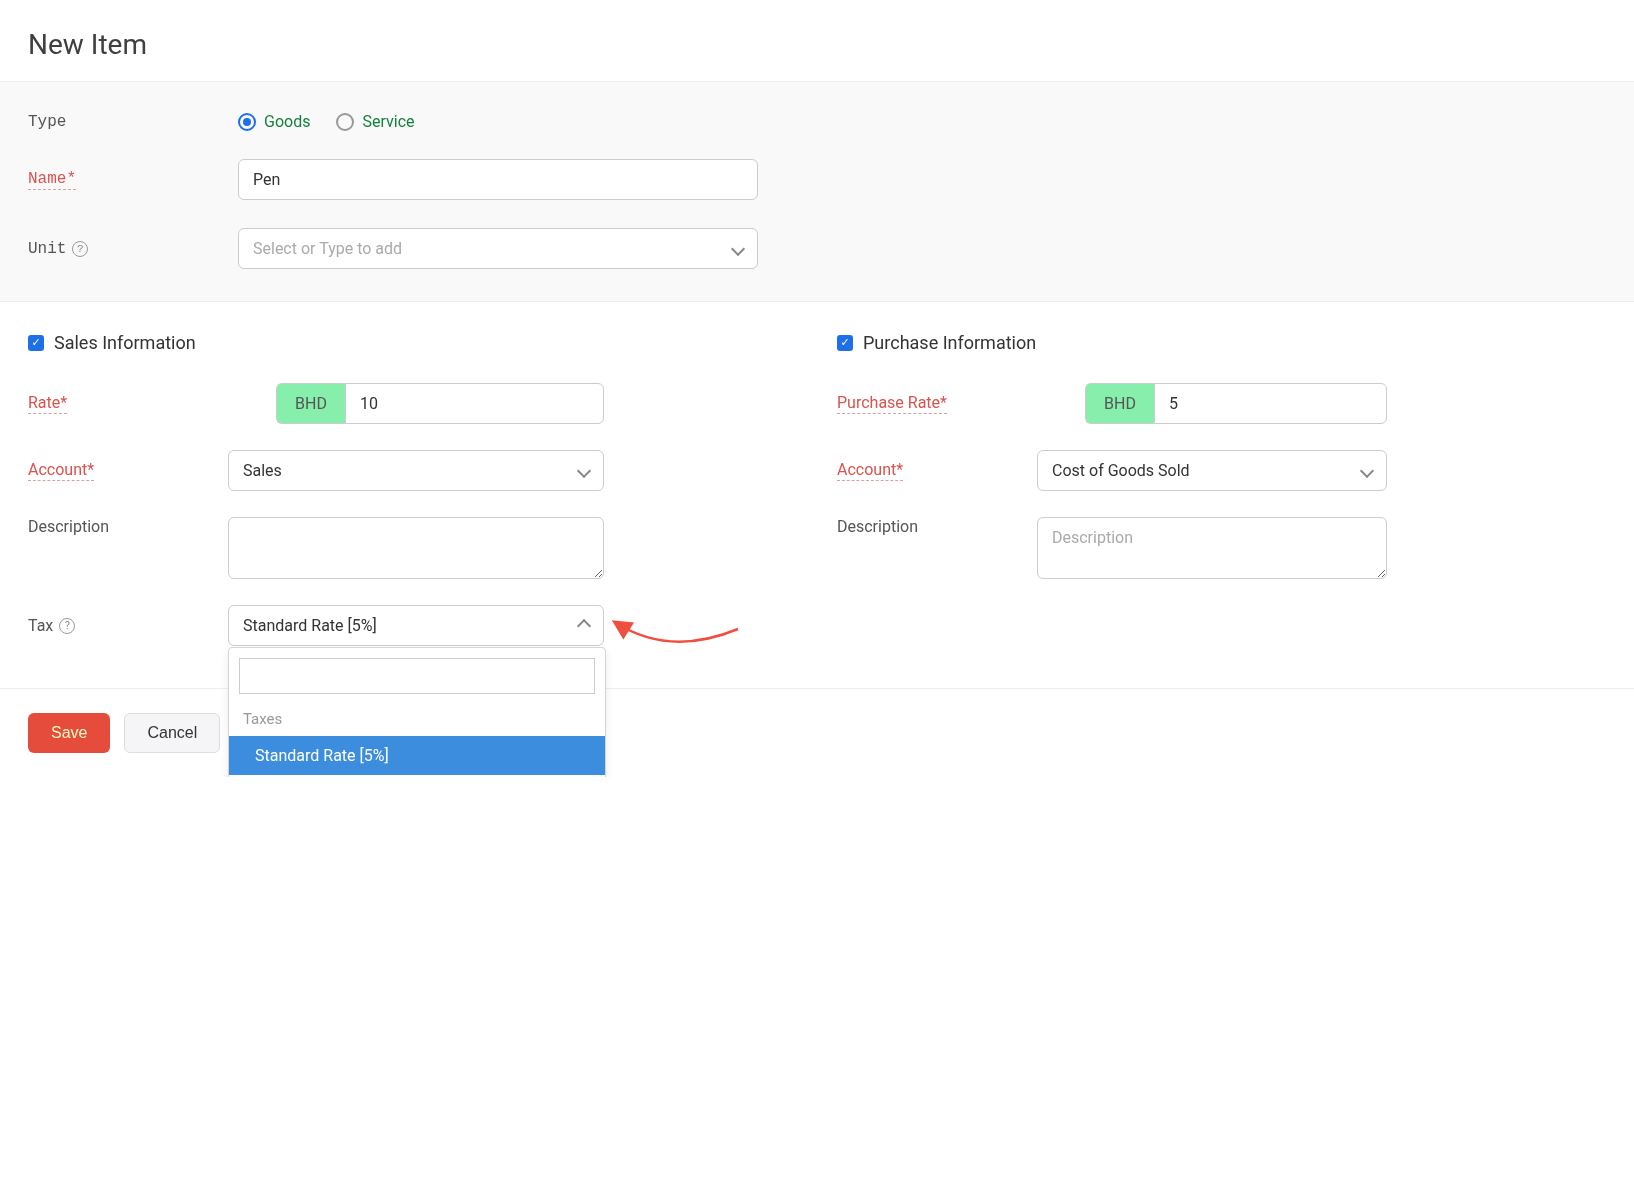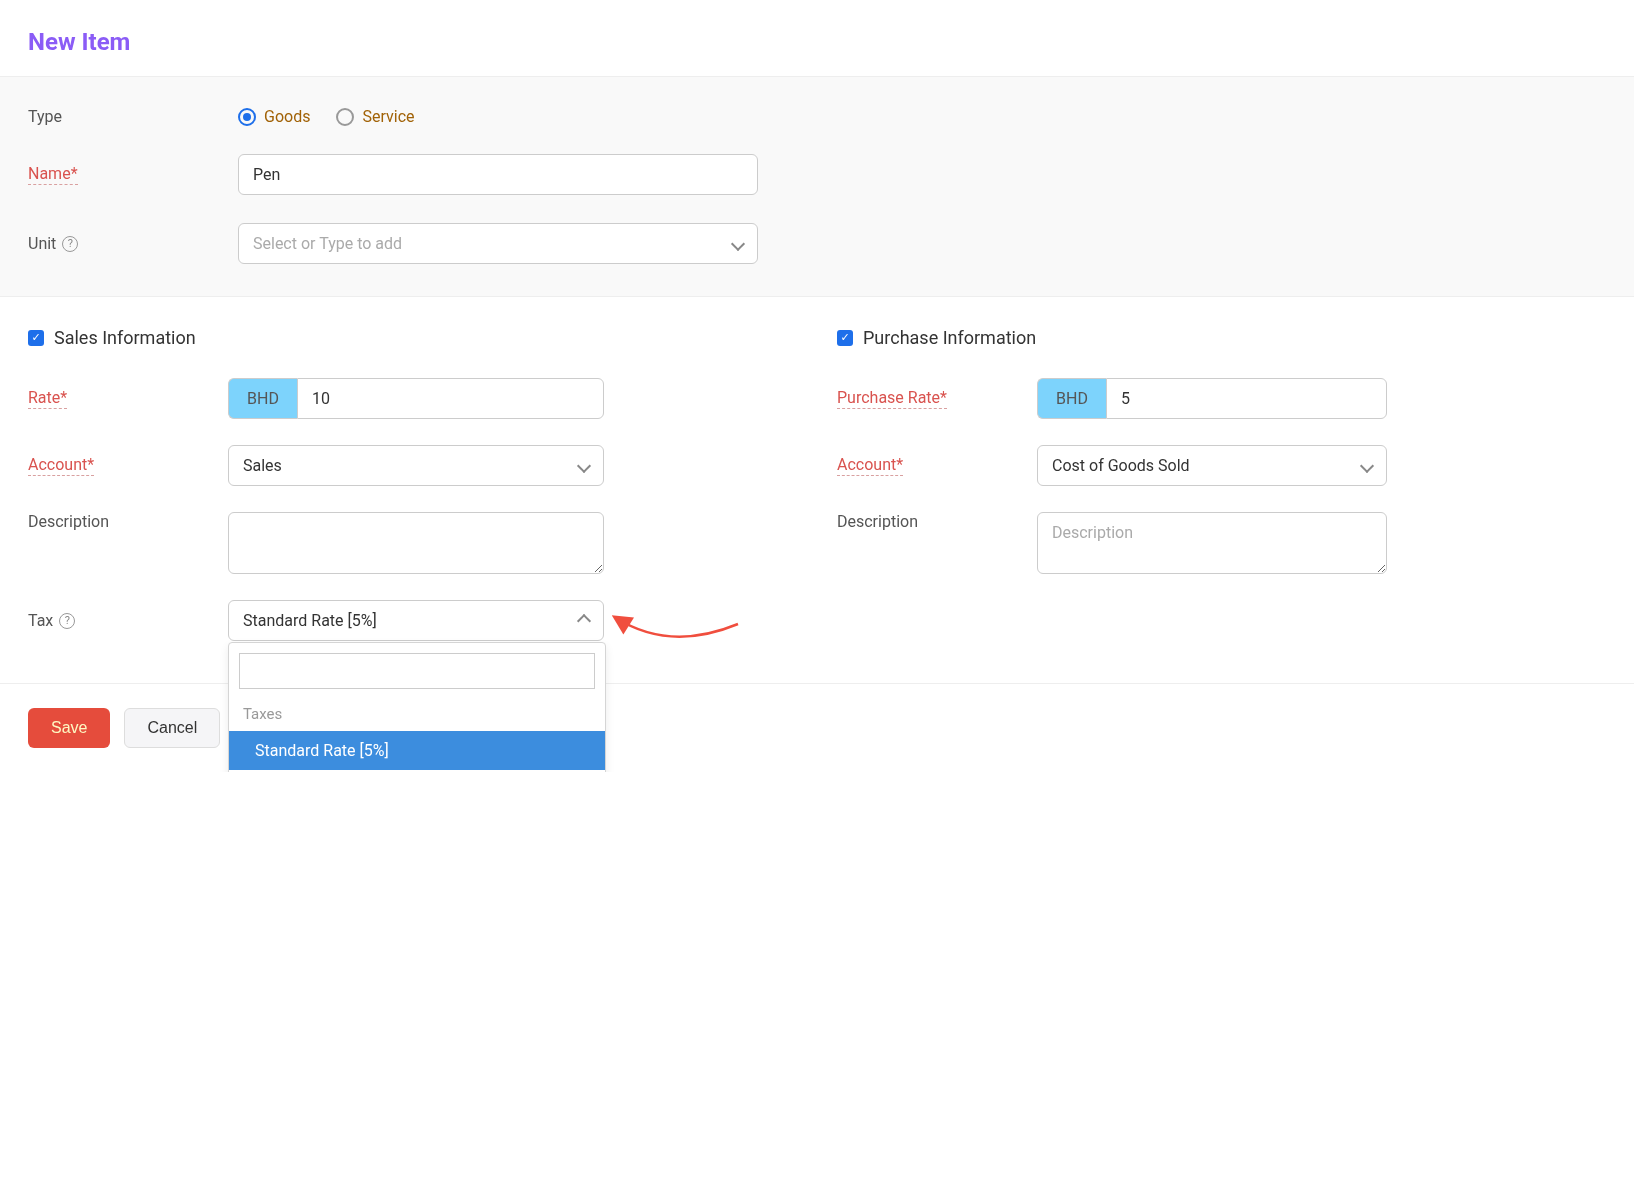--- a/index.html
+++ b/index.html
@@ -7,23 +7,23 @@
     font-family: -apple-system, BlinkMacSystemFont, "Segoe UI", Roboto, Helvetica, Arial, sans-serif;
     color: #333;
     font-size: 16px;
   }
   .page-header {
     padding: 28px 28px 20px 28px;
     border-bottom: 1px solid #eee;
     background: #fff;
   }
   .page-title {
-    font-size: 24px;
-    font-weight: 700;
-    color: #8b5cf6;
+    font-size: 28px;
+    font-weight: 400;
+    color: #404040;
   }
   .section-top {
     background: #f9f9f9;
     border-bottom: 1px solid #eee;
     padding: 30px 28px 32px 28px;
   }
   .section-main {
     background: #fff;
     padding: 30px 28px;
   }
@@ -33,20 +33,21 @@
     margin-bottom: 28px;
   }
   .form-label {
     width: 210px;
     flex-shrink: 0;
     font-size: 16px;
     color: #555;
     display: flex;
     align-items: center;
     gap: 6px;
+    font-family: Liberation Mono, monospace;
   }
   .form-label.required {
     color: #d9534f;
     border-bottom: 1px dashed #d9a0a0;
     width: fit-content;
     margin-right: 0;
     padding-bottom:1px;
   }
   .label-spacer {
     width: 210px;
@@ -101,21 +102,21 @@
   .radio-group {
     display: flex;
     gap: 26px;
   }
   .radio-item {
     display: flex;
     align-items: center;
     gap: 8px;
     cursor: pointer;
     font-size: 16px;
-    color: #a16207;
+    color: #15803d;
   }
   .radio-circle {
     width: 18px; height: 18px;
     border-radius: 50%;
     border: 2px solid #999;
     display: inline-flex;
     align-items: center;
     justify-content: center;
   }
   .radio-circle.checked {
@@ -160,27 +161,28 @@
     align-items: center;
     justify-content: center;
     color: #fff;
     font-size: 11px;
   }
   .input-group {
     display: flex;
     width: 376px;
   }
   .input-addon {
-    background: #7dd3fc;
+    background: #86efac;
     border: 1px solid #ccc;
     border-right: none;
     border-radius: 6px 0 0 6px;
     padding: 10px 18px;
     font-size: 16px;
     color: #555;
+    margin-left: 48px;
   }
   .input-group .text-input {
     border-radius: 0 6px 6px 0;
     flex: 1;
     width: auto;
   }
   .button-row {
     display: flex;
     gap: 14px;
     padding: 24px 28px;

